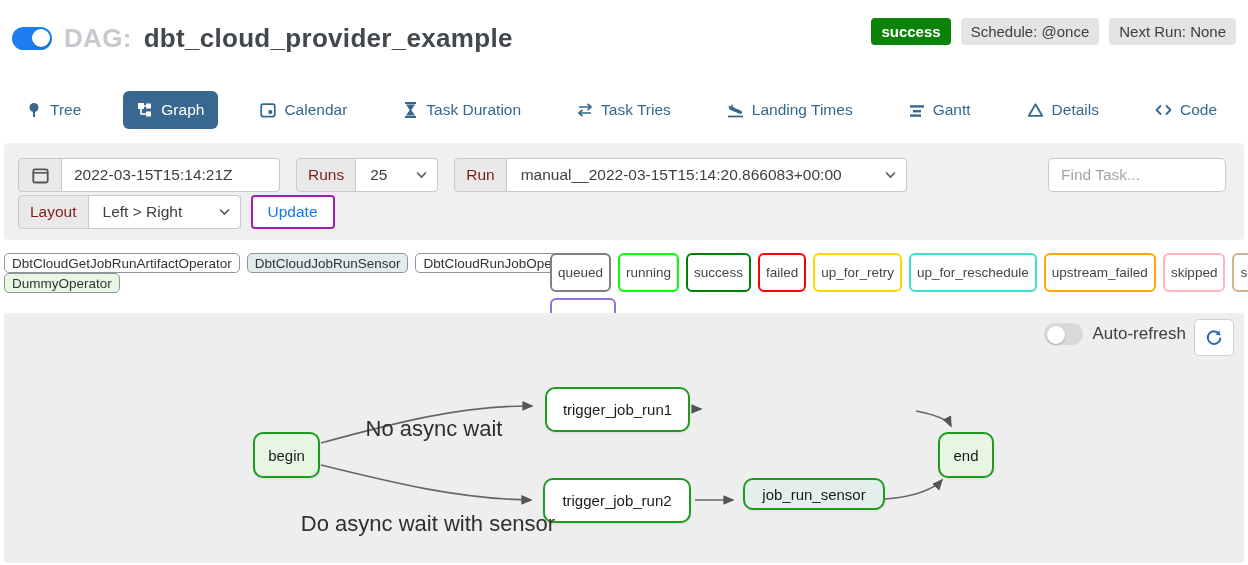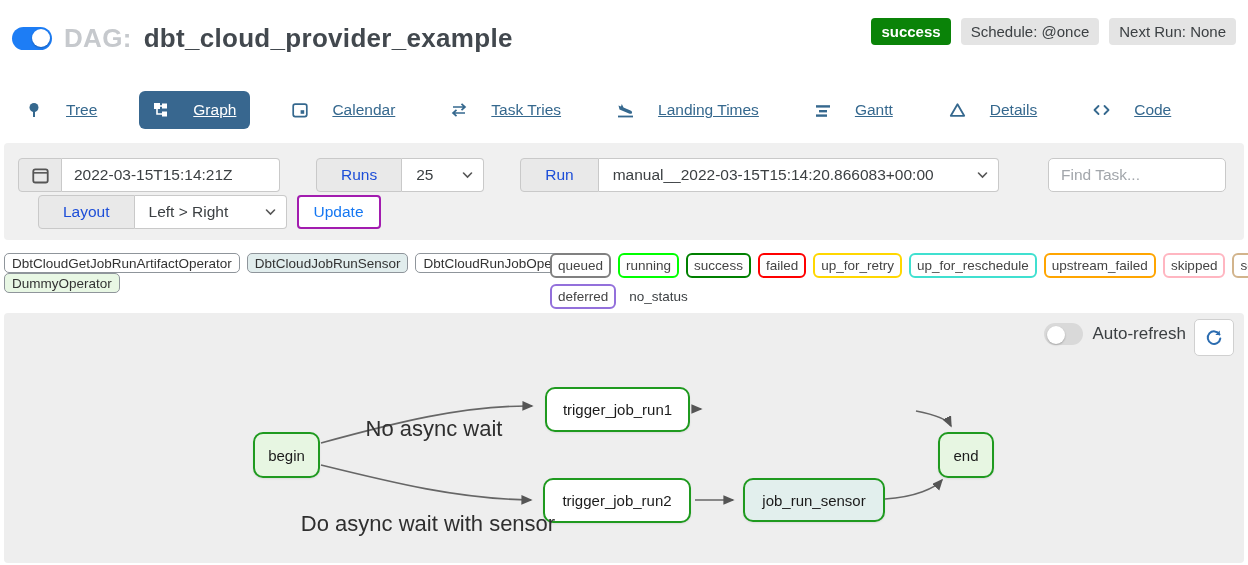--- a/index.html
+++ b/index.html
@@ -16,46 +16,46 @@
   .toggle.on .knob { right:2.5px; }
   .toggle.off .knob { left:2.5px; }
   .dag-prefix { font-size:26px; font-weight:700; color:#c6c9cd; letter-spacing:.3px; }
   .dag-id { font-size:26px; font-weight:700; color:#42484e; letter-spacing:.3px; }
   .header-badges { position:absolute; top:4px; right:0; display:flex; gap:10px; }
   .badge { font-size:15px; padding:5px 10px; border-radius:4px; background:#e4e4e4; color:#3c4043; white-space:nowrap; }
   .badge.success { background:#0a8308; color:#fff; font-weight:700; }
 
   
   .tabbar { position:absolute; top:88px; left:12px; right:12px; height:44px; display:flex; align-items:center; gap:28px; }
-  .tab { display:flex; align-items:center; gap:24px; font-size:15.5px; color:#35688e; font-weight:500; padding:10px 14px; border-radius:6px; cursor:pointer; white-space:nowrap;text-decoration:underline; }
+  .tab { display:flex; align-items:center; gap:8px; font-size:15.5px; color:#35688e; font-weight:500; padding:10px 14px; border-radius:6px; cursor:pointer; white-space:nowrap; }
   .tab svg { flex:0 0 auto; }
   .tab.active { background:#38678f; color:#fff; }
 
   
   .filterbar { position:absolute; top:143px; left:4px; right:4px; height:97px; background:#f0f0f0; border-radius:4px; }
   .frow { position:absolute; left:14px; display:flex; align-items:center; }
   .frow1 { top:15px; }
   .frow2 { top:52px; }
   .igroup { display:flex; align-items:stretch; height:34px; margin-right:16px; }
-  .addon { display:flex; align-items:center; background:#e9e9e9; border:1px solid #c9c9c9; padding:0 24px; font-size:15.5px; color:#1d4ed8; border-radius:4px 0 0 4px;margin-left:20px; }
+  .addon { display:flex; align-items:center; background:#e9e9e9; border:1px solid #c9c9c9; padding:0 11px; font-size:15.5px; color:#7f1d1d; border-radius:4px 0 0 4px; }
   .tinput { height:34px; border:1px solid #c9c9c9; border-left:none; background:#fff; font-size:15.5px; color:#3c4043; padding:0 12px; border-radius:0 4px 4px 0; font-family:"Liberation Sans", sans-serif; }
   .fselect { display:flex; align-items:center; justify-content:space-between; gap:8px; background:#fff; border:1px solid #c9c9c9; border-left:none; font-size:15.5px; color:#3c4043; padding:0 10px 0 14px; border-radius:0 4px 4px 0; cursor:pointer; white-space:nowrap; }
   .cal-btn { display:flex; align-items:center; justify-content:center; width:44px; background:#e9e9e9; border:1px solid #c9c9c9; border-radius:4px 0 0 4px; cursor:pointer; }
   .cal-btn + .tinput { border-left:none; }
   .update-btn { height:34px; padding:0 15px; background:#fff; border:2px solid #a21caf; color:#1577f2; font-size:15.5px; border-radius:4px; cursor:pointer; font-family:"Liberation Sans", sans-serif; }
   .find-task { position:absolute; top:15px; right:18px; width:178px; height:34px; border:1px solid #c9c9c9; border-radius:5px; background:#fff; font-size:15.5px; padding:0 12px; font-family:"Liberation Sans", sans-serif; color:#3c4043; }
   .find-task::placeholder { color:#a2a6ab; }
 
   
   .legend { position:absolute; top:253px; left:4px; right:4px; }
   .legend-ops { position:absolute; left:0; top:0; display:flex; flex-direction:column; }
   .legend-states { position:absolute; left:546px; top:0; display:flex; flex-direction:column; gap:6px; }
   .lrow { display:flex; gap:7px; align-items:center; }
   .op-badge { font-size:13.5px; color:#333; border:1px solid #8f959b; border-radius:5px; padding:1.5px 7px; background:#fff; white-space:nowrap; }
-  .state-badge { font-size:13.5px; color:#444; border:2px solid #888; border-radius:6px; padding:3px 6px; background:#fff; white-space:nowrap; }
+  .state-badge { font-size:13.5px; color:#444; border:2px solid #888; border-radius:6px; padding:10px 6px; background:#fff; white-space:nowrap; }
   .state-badge.noborder { border:none; padding:2.5px 6px; color:#3c4043; }
 
   
   .graphpanel { position:absolute; top:313px; left:4px; right:4px; height:250px; background:#eeeeee; border-radius:4px; }
   .autorefresh { position:absolute; top:10px; right:58px; display:flex; align-items:center; gap:9px; font-size:17px; color:#3c4043; }
   .autorefresh .toggle { width:39px; height:22px; }
   .refresh-btn { position:absolute; top:6px; right:10px; width:40px; height:37px; background:#fff; border:1px solid #d0d0d0; border-radius:5px; display:flex; align-items:center; justify-content:center; cursor:pointer; }
   .edges { position:absolute; inset:0; }
   .node { position:absolute; display:flex; align-items:center; justify-content:center; font-size:15px; color:#1b1b1b; border:2.5px solid #1f9a1f; border-radius:10px; background:#fff; cursor:pointer; white-space:nowrap; box-shadow:0 1px 2px rgba(0,0,0,.08); }
   .edge-label { position:absolute; transform:translateX(-50%); font-size:22px; color:#2f2f2f; white-space:nowrap; }
@@ -94,20 +94,27 @@
         <rect x="9" y="9.5" width="5" height="5" fill="currentColor"></rect>
       </svg>
     <span>Graph</span>
   </div>
   <div class="tab">
     <svg width="16" height="16" viewBox="0 0 16 16">
         <rect x="1.2" y="2.2" width="13.6" height="12.4" rx="2" fill="none" stroke="currentColor" stroke-width="1.7"></rect>
         <rect x="8.6" y="8.2" width="3.6" height="3.6" fill="currentColor"></rect>
       </svg>
     <span>Calendar</span>
+  </div>
+  <div class="tab">
+    <svg width="15" height="16" viewBox="0 0 15 16">
+        <path d="M2 1 H13 M2 15 H13" stroke="currentColor" stroke-width="1.8"></path>
+        <path d="M3 2.5 H12 L8.3 8 L12 13.5 H3 L6.7 8 Z" fill="currentColor"></path>
+      </svg>
+    <span>Task Duration</span>
   </div>
   <div class="tab">
     <svg width="16" height="16" viewBox="0 0 16 16" fill="none" stroke="currentColor" stroke-width="1.7">
         <path d="M2 5 H13 M10.5 1.8 L14 5 L10.5 8.2"></path>
         <path d="M14 11 H3 M5.5 7.8 L2 11 L5.5 14.2"></path>
       </svg>
     <span>Task Tries</span>
   </div>
   <div class="tab">
     <svg width="17" height="16" viewBox="0 0 17 16">
@@ -229,21 +236,21 @@
       <path d="M912,98 C933,102 944,107 947,113" marker-end="url(#arrow)"></path>
       <path d="M691,187 L729,187" marker-end="url(#arrow)"></path>
       <path d="M881,186 C912,184 931,175 938,167" marker-end="url(#arrow)"></path>
     </g>
   </svg>
 
   <div class="node" style="left: 249px; top: 119px; width: 67px; height: 46px; background-color: rgb(231, 246, 226);">begin</div>
   <div class="node" style="left: 541px; top: 74px; width: 145px; height: 45px; background-color: rgb(255, 255, 255);">trigger_job_run1</div>
   <div class="node" style="left: 934px; top: 119px; width: 56px; height: 46px; background-color: rgb(231, 246, 226);">end</div>
   <div class="node" style="left: 539px; top: 165px; width: 148px; height: 45px; background-color: rgb(255, 255, 255);">trigger_job_run2</div>
-  <div class="node" style="left: 739px; top: 165px; width: 142px; height: 44px; background-color: rgb(226, 239, 237);">job_run_sensor</div>
+  <div class="node" style="left: 739px; top: 165px; width: 142px; height: 32px; background-color: rgb(226, 239, 237);">job_run_sensor</div>
 
   <div class="edge-label" style="left:430px; top:103px;">No async wait</div>
   <div class="edge-label" style="left:424px; top:198px;">Do async wait with sensor</div>
 
   <div class="autorefresh">
     <div class="toggle off">
         <div class="knob"></div>
       </div>
     <span>Auto-refresh</span>
   </div>

